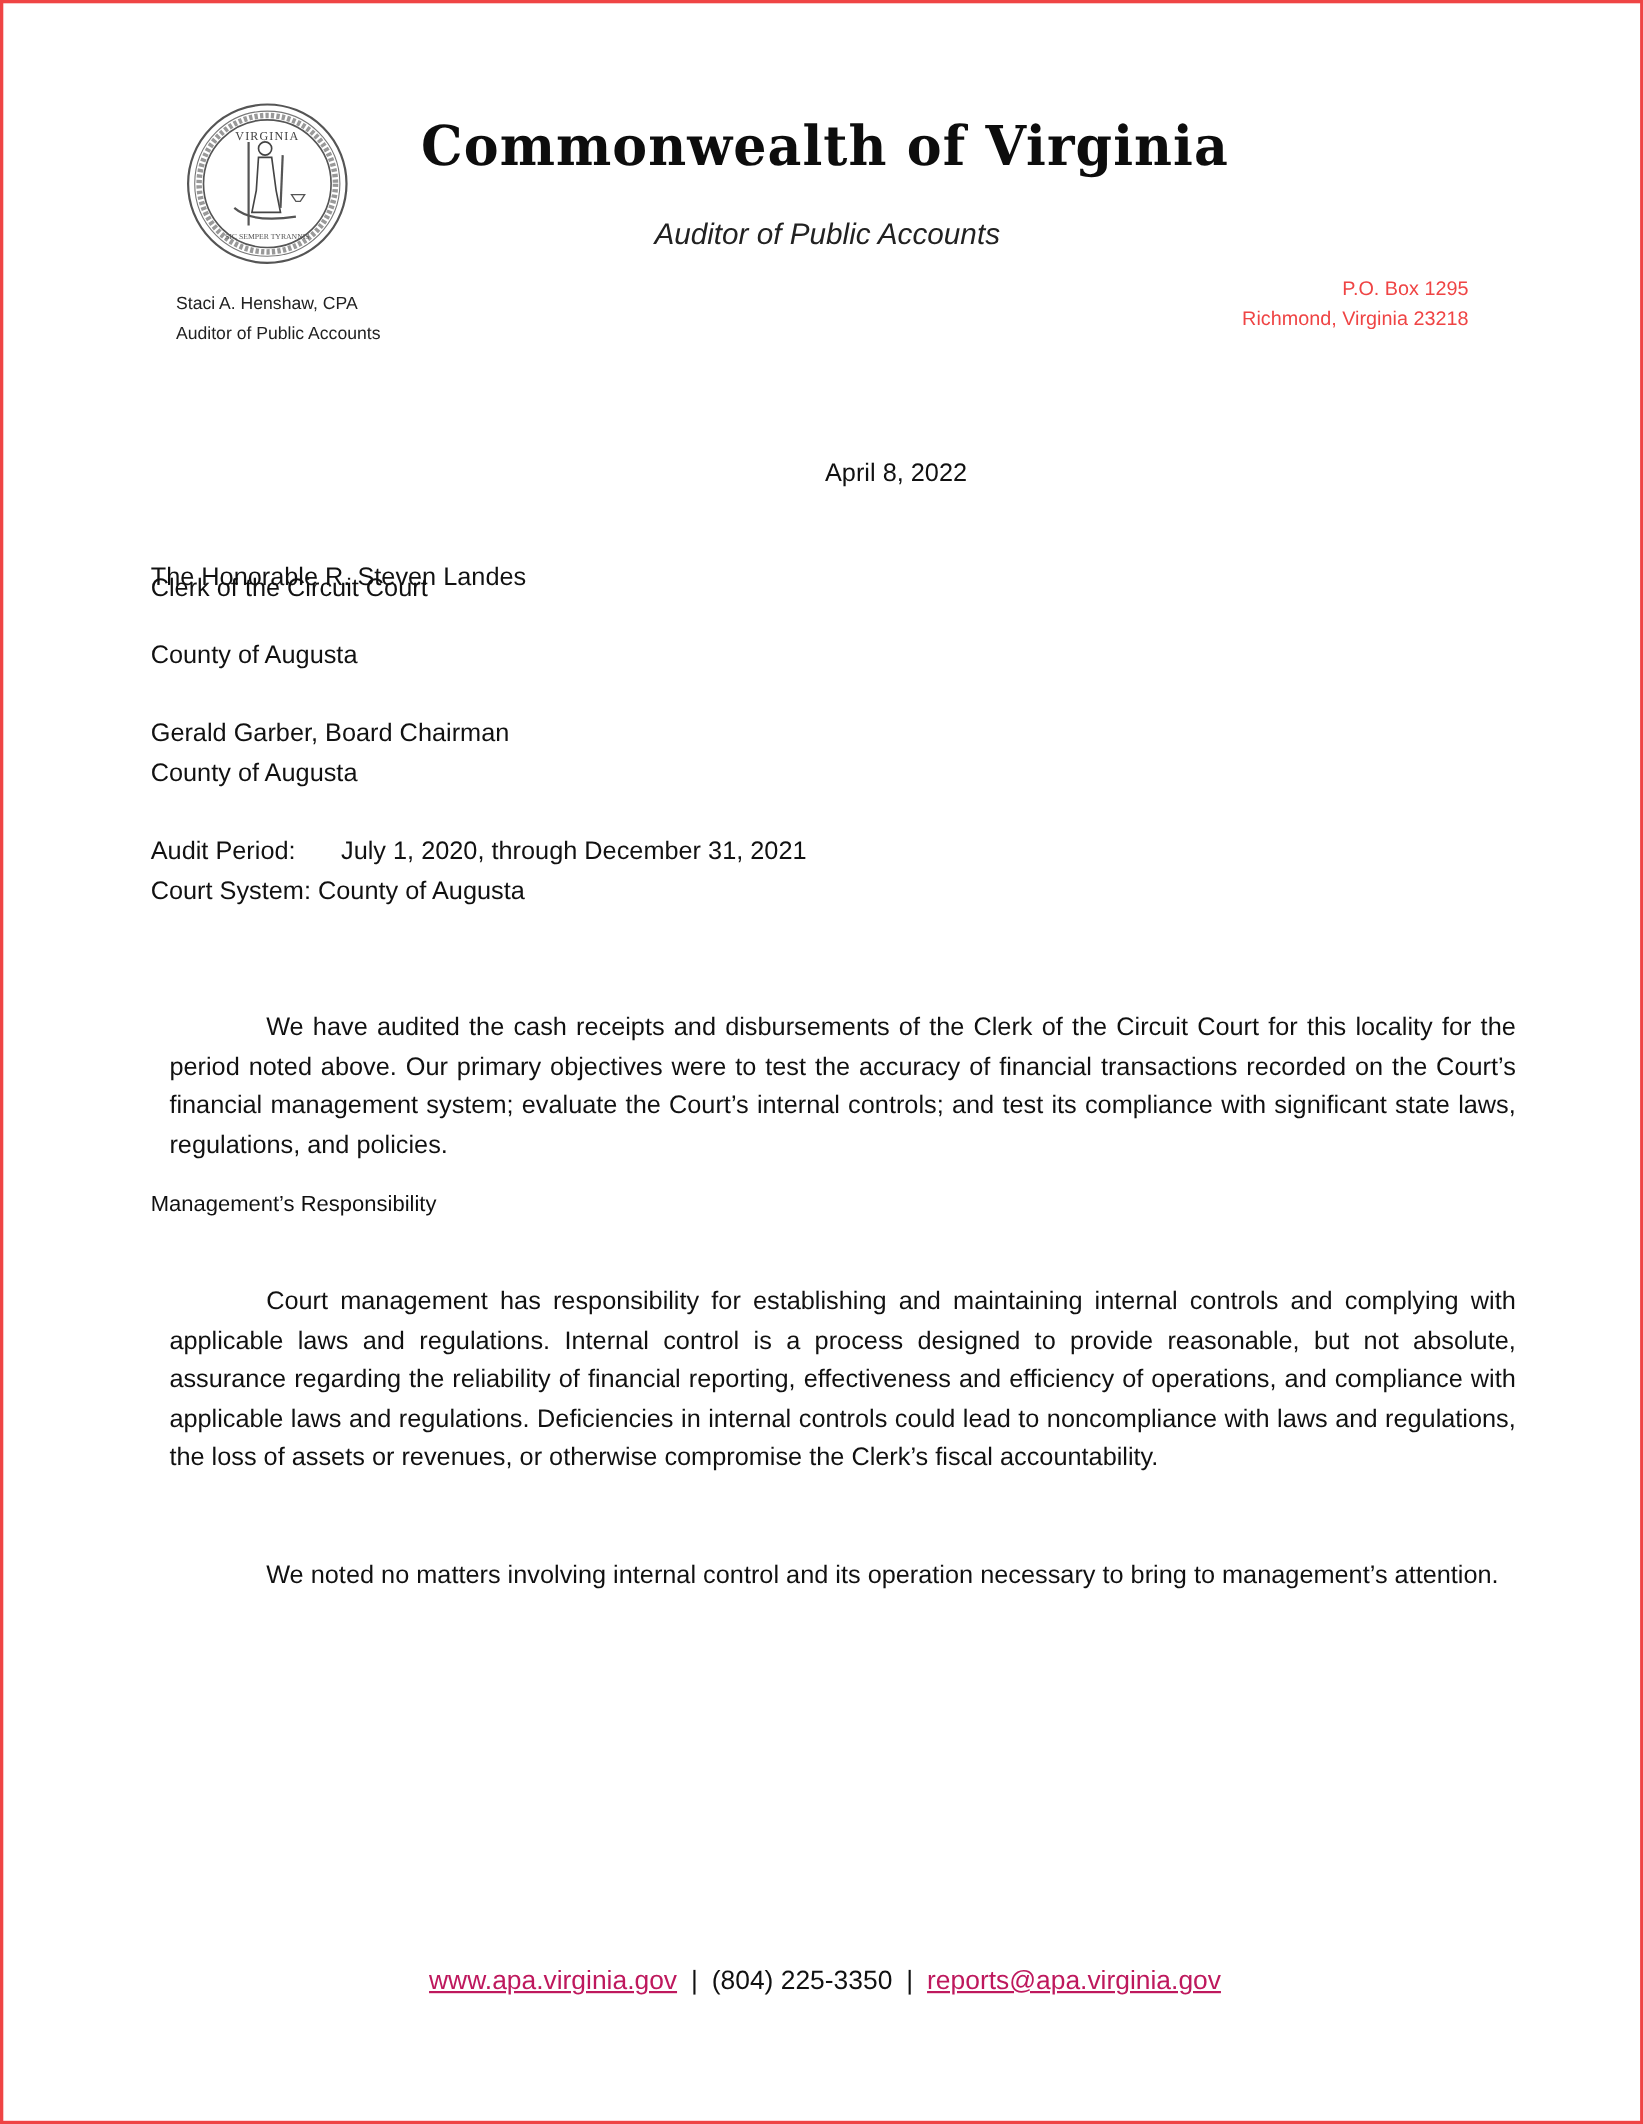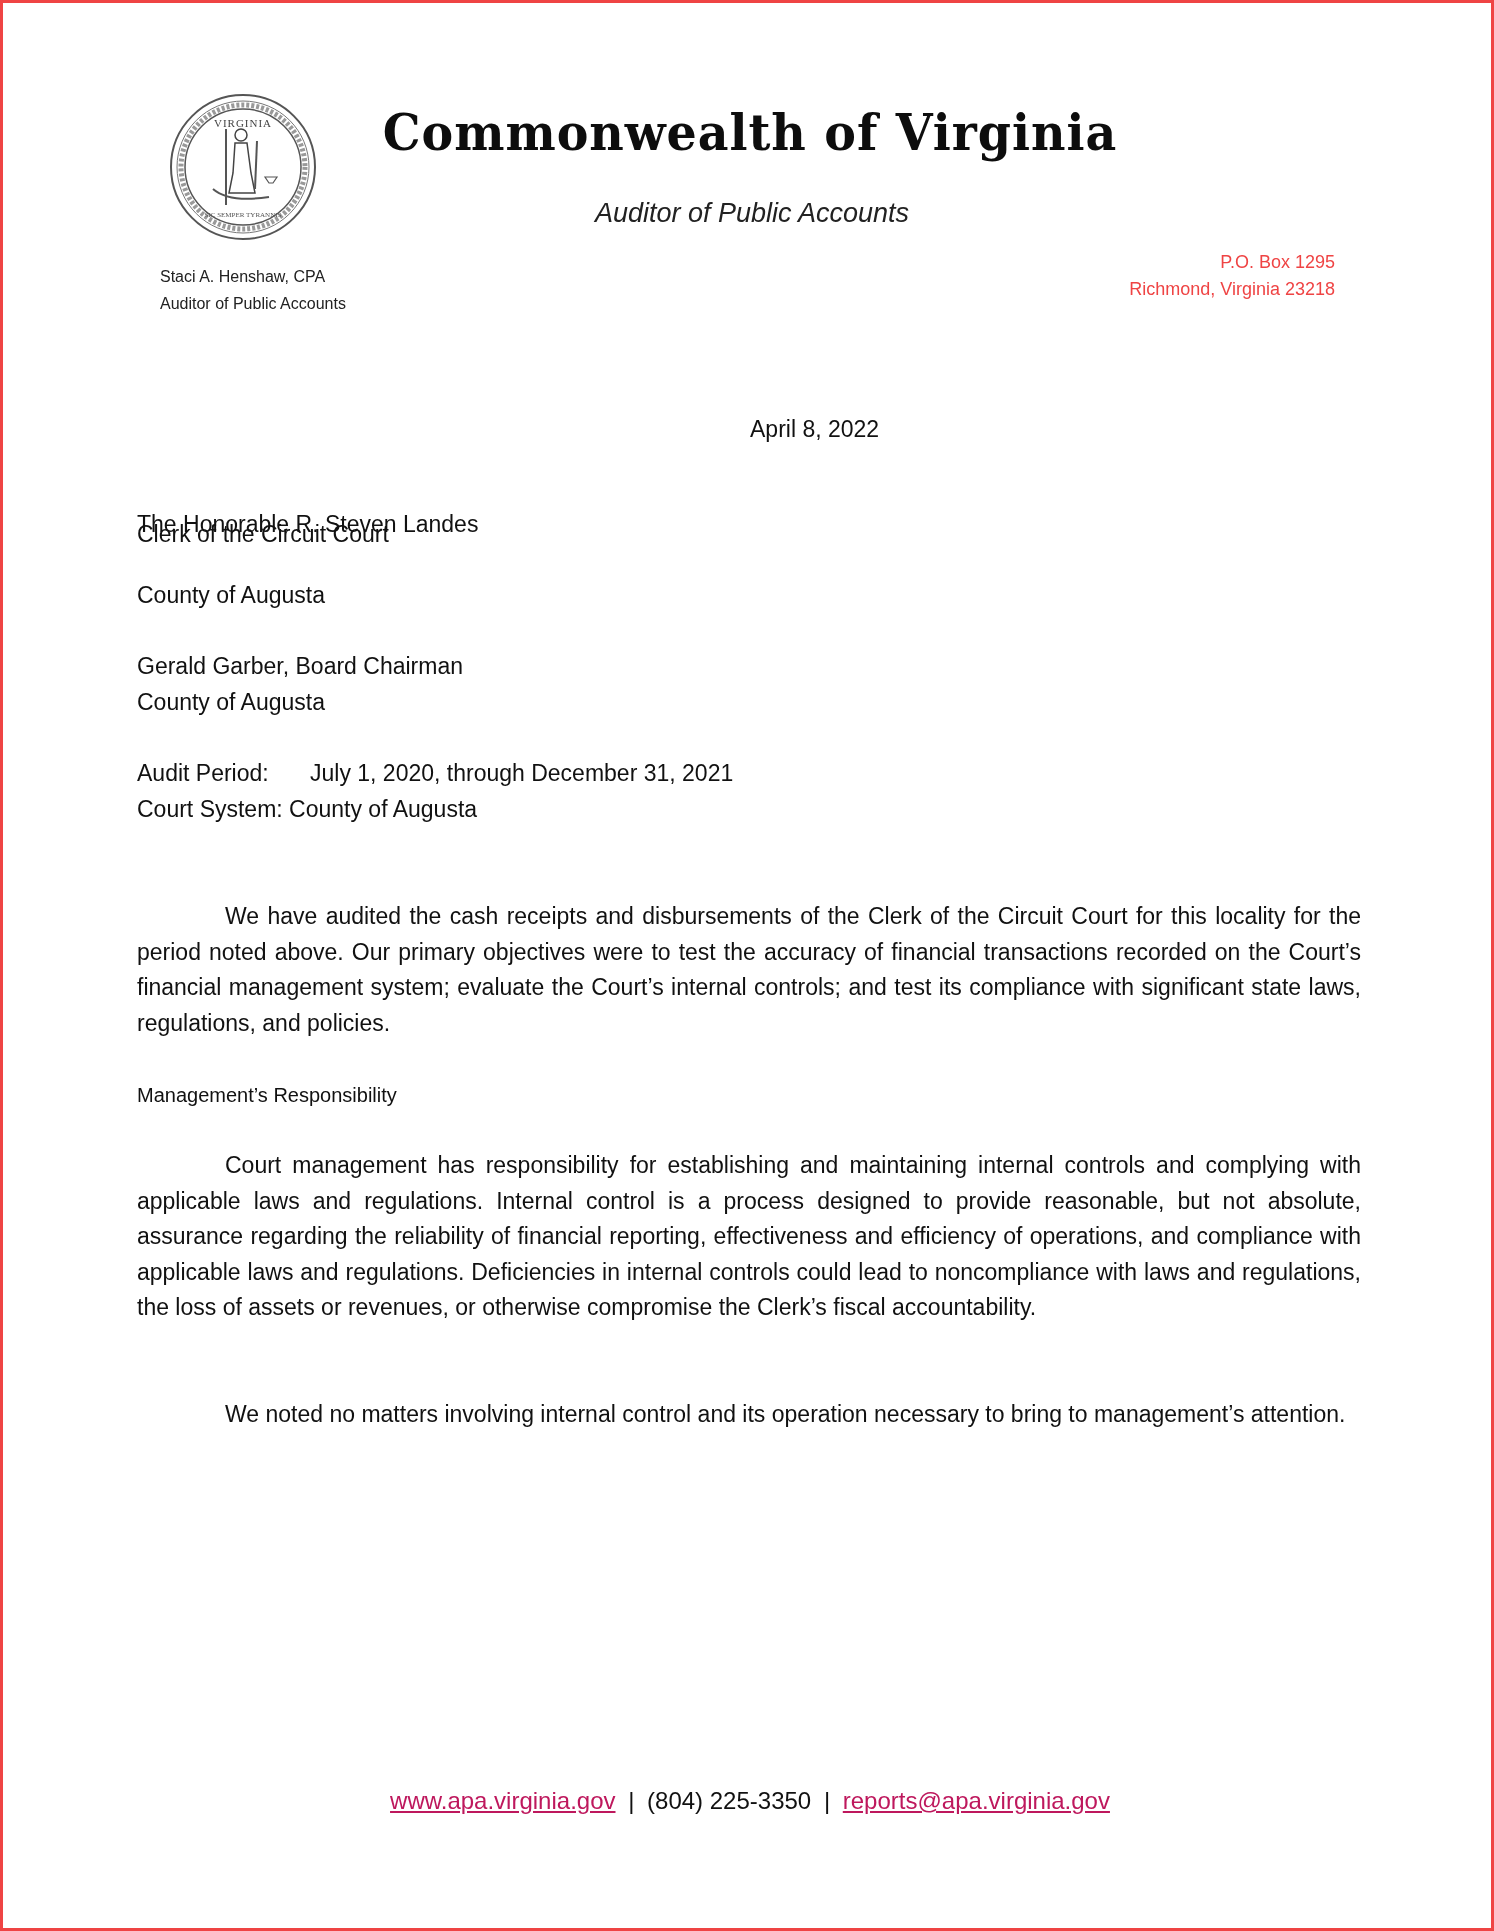--- a/index.html
+++ b/index.html
@@ -20,21 +20,21 @@
     position: absolute; left: 0; width: 1494px; top: 193px; text-align: center;
     font-style: italic; font-size: 27px; color: #222; line-height: 34px;
     padding-left: 2px;
   }
   .hdr-left { position: absolute; left: 157px; top: 246px; font-size: 16px; line-height: 27px; color: #222; margin-top: 14px; }
   .hdr-right { position: absolute; right: 156px; top: 246px; font-size: 18px; line-height: 27px; color: #ef4444; text-align: right; }
   .line { position: absolute; left: 134px; font-size: 23px; line-height: 30px; white-space: nowrap; }
   .date { position: absolute; left: 747px; top: 400px; font-size: 23px; line-height: 30px; margin-top: 11px; }
   .para {
     position: absolute; left: 134px; width: 1224px; font-size: 23px;
-    line-height: 35.6px; text-align: justify; margin: 0;
+    line-height: 35.6px; text-align: justify; margin: 17px;
   }
   .para .indent { display: inline-block; width: 88px; }
   .heading {
     position: absolute; left: 134px; top: 1077px; font-size: 20px; line-height: 30px;
     text-underline-offset: 4px;
   }
   .footer {
     position: absolute; left: 0; width: 1494px; top: 1782px; text-align: center;
     font-size: 24px; line-height: 32px; color: #111;
   }

